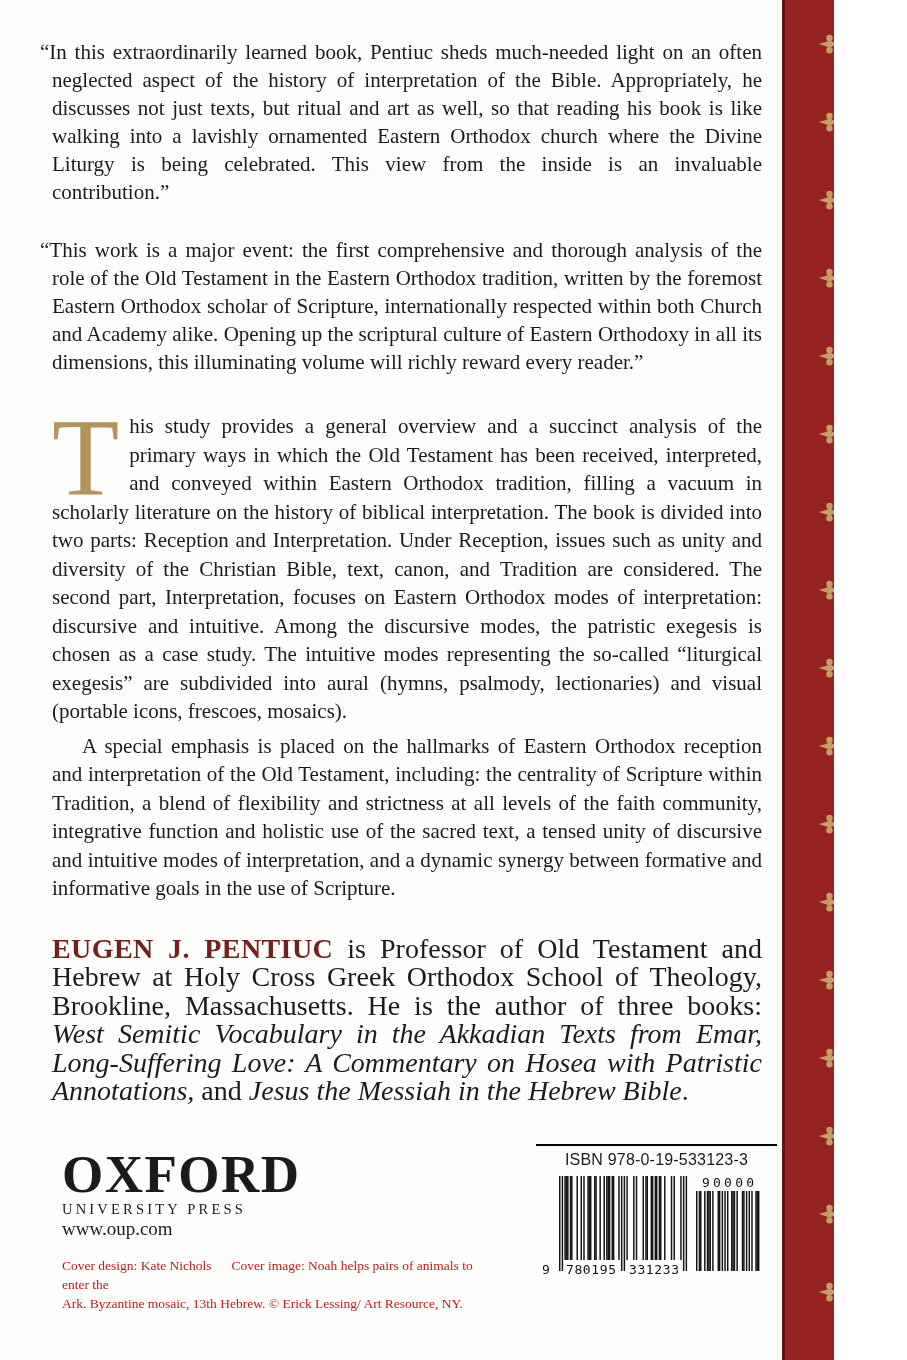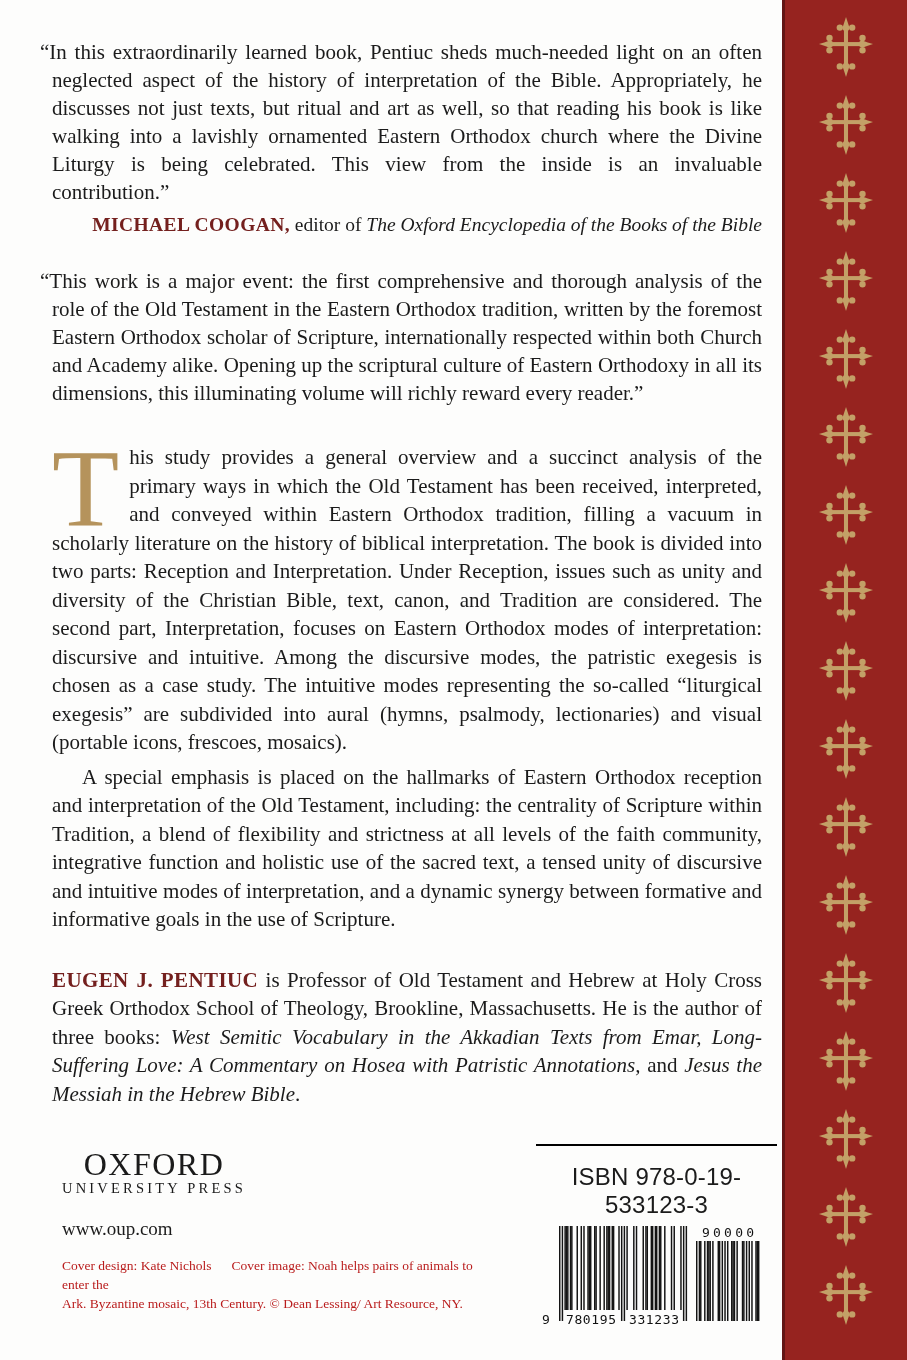--- a/index.html
+++ b/index.html
@@ -8,52 +8,52 @@
     --gold:#C3A067;
     --maroon:#74201E;
     --ink:#1b1b1b;
   }
   html,body{margin:0;padding:0;}
   body{
     width:907px;height:1360px;background:#ffffff;
     font-family:"Liberation Serif",serif;color:var(--ink);
     -webkit-font-smoothing:antialiased;
   }
-  .page{position:relative;width:907px;height:1360px;background:#fdfdfc;overflow:hidden;}
+  .page{position:relative;width:834px;height:1360px;background:#fdfdfc;overflow:hidden;}
   .content{position:absolute;left:0;top:0;width:782px;box-sizing:border-box;padding:22px 20px 0 52px;}
 
   .quote{font-size:21px;line-height:28px;text-align:justify;text-indent:-12px;margin:16px 0 0 0;}
   .attr{font-size:19.5px;margin-top:7px;line-height:24px;}
   .attr-right{text-align:right;}
   .name{color:var(--maroon);font-weight:600;letter-spacing:0.4px;}
   .italic{font-style:italic;}
 
   .body-block{margin-top:36px;}
   .body-text{font-size:21px;line-height:28.5px;text-align:justify;margin:0;}
   .dropcap{
     float:left;color:var(--gold);
     font-size:110px;line-height:82px;height:80px;
     margin:5px 10px 0 0;
   }
   .para2{text-indent:30px;margin-top:6px;}
-  .bio{margin-top:32px;font-size:21px;line-height:28.5px;text-align:justify;}
+  .bio{margin-top:32px;font-size:28px;line-height:28.5px;text-align:justify;}
 
   .oxford{position:absolute;left:62px;top:1148px;}
-  .oxford-name{font-size:32px;font-weight:normal;letter-spacing:1.5px;line-height:1;text-align:center;}
+  .oxford-name{font-size:53px;font-weight:bold;letter-spacing:1.5px;line-height:1;text-align:center;}
   .oxford-sub{font-size:14.5px;letter-spacing:3.2px;}
   .website{position:absolute;left:62px;top:1218px;font-size:19px;}
   .credits{position:absolute;left:62px;top:1256px;font-size:13.5px;line-height:19px;color:#b91c1c;width:430px;}
   .credit-gap{margin-left:20px;}
 
   .isbn-block{
     position:absolute;left:536px;top:1144px;width:241px;
     border-top:2.5px solid #000;text-align:center;
     font-family:"Liberation Sans",sans-serif;
   }
-  .isbn-label{font-size:24px;margin-top:17px;letter-spacing:0.2px;}
+  .isbn-label{font-size:16px;margin-top:5px;letter-spacing:0.2px;}
   .barcode-svg{display:block;margin:7px auto 0 auto;}
   .bc-digit{font-family:"DejaVu Sans Mono","Liberation Mono",monospace;font-size:13px;fill:#111;}
 
   .strip{
     position:absolute;left:782px;top:0;width:125px;height:1360px;
     background:var(--red);border-left:3px solid var(--red-edge);
     box-sizing:border-box;
     display:flex;flex-direction:column;align-items:center;
     justify-content:space-around;padding:8px 0 26px 0;
   }
@@ -80,23 +80,20 @@
           <use href="#tip" transform="translate(-14,0) rotate(-90)"></use>
           <use href="#tip" transform="translate(14,0) rotate(90)"></use>
         </g>
       </symbol>
     </defs>
   </svg>
 
   <div class="content">
 
     <p class="quote">“In this extraordinarily learned book, Pentiuc sheds much-needed light on an often neglected aspect of the history of interpretation of the Bible. Appropriately, he discusses not just texts, but ritual and art as well, so that reading his book is like walking into a lavishly ornamented Eastern Orthodox church where the Divine Liturgy is being celebrated. This view from the inside is an invaluable contribution.”</p>
-    <p class="attr attr-right">
-      <span class="name">MICHAEL COOGAN,</span><span> editor of </span><span class="italic">The Oxford Encyclopedia of the Books of the Bible</span>
-    </p>
 
     <p class="quote" style="margin-top:30px">“This work is a major event: the first comprehensive and thorough analysis of the role of the Old Testament in the Eastern Orthodox tradition, written by the foremost Eastern Orthodox scholar of Scripture, internationally respected within both Church and Academy alike. Opening up the scriptural culture of Eastern Orthodoxy in all its dimensions, this illuminating volume will richly reward every reader.”</p>
 
     <div class="body-block">
       <p class="body-text">
         <span class="dropcap" style="color: rgb(181, 147, 92);">T</span><span>his study provides a general overview and a succinct analysis of the primary ways in which the Old Testament has been received, interpreted, and conveyed within Eastern Orthodox tradition, filling a vacuum in scholarly literature on the history of biblical interpretation. The book is divided into two parts: Reception and Interpretation. Under Reception, issues such as unity and diversity of the Christian Bible, text, canon, and Tradition are considered. The second part, Interpretation, focuses on Eastern Orthodox modes of interpretation: discursive and intuitive. Among the discursive modes, the patristic exegesis is chosen as a case study. The intuitive modes representing the so-called “liturgical exegesis” are subdivided into aural (hymns, psalmody, lectionaries) and visual (portable icons, frescoes, mosaics).</span>
       </p>
       <p class="body-text para2">A special emphasis is placed on the hallmarks of Eastern Orthodox reception and interpretation of the Old Testament, including: the centrality of Scripture within Tradition, a blend of flexibility and strictness at all levels of the faith community, integrative function and holistic use of the sacred text, a tensed unity of discursive and intuitive modes of interpretation, and a dynamic synergy between formative and informative goals in the use of Scripture.</p>
     </div>
 
@@ -107,21 +104,21 @@
 
   <div class="oxford">
     <div class="oxford-name">OXFORD</div>
     <div class="oxford-sub">UNIVERSITY PRESS</div>
   </div>
   <div class="website">www.oup.com</div>
   <div class="credits">
     <div>
       <span>Cover design: Kate Nichols</span><span class="credit-gap">Cover image: Noah helps pairs of animals to enter the</span>
     </div>
-    <div>Ark. Byzantine mosaic, 13th Century. © Dean Lessing/ Art Resource, NY.</div>
+    <div>Ark. Byzantine mosaic, 13th Hebrew. © Erick Lessing/ Art Resource, NY.</div>
   </div>
 
   <div class="isbn-block">
     <div class="isbn-label">ISBN 978-0-19-533123-3</div>
     <svg id="barcode" class="barcode-svg" width="241" height="102" viewBox="0 0 241 102">
       <g id="barcode-bars">
           <rect x="23.00" y="0" width="1.47" height="95" fill="#141414"></rect>
           <rect x="25.69" y="0" width="1.47" height="95" fill="#141414"></rect>
           <rect x="28.39" y="0" width="1.47" height="84" fill="#141414"></rect>
           <rect x="29.73" y="0" width="1.47" height="84" fill="#141414"></rect>

